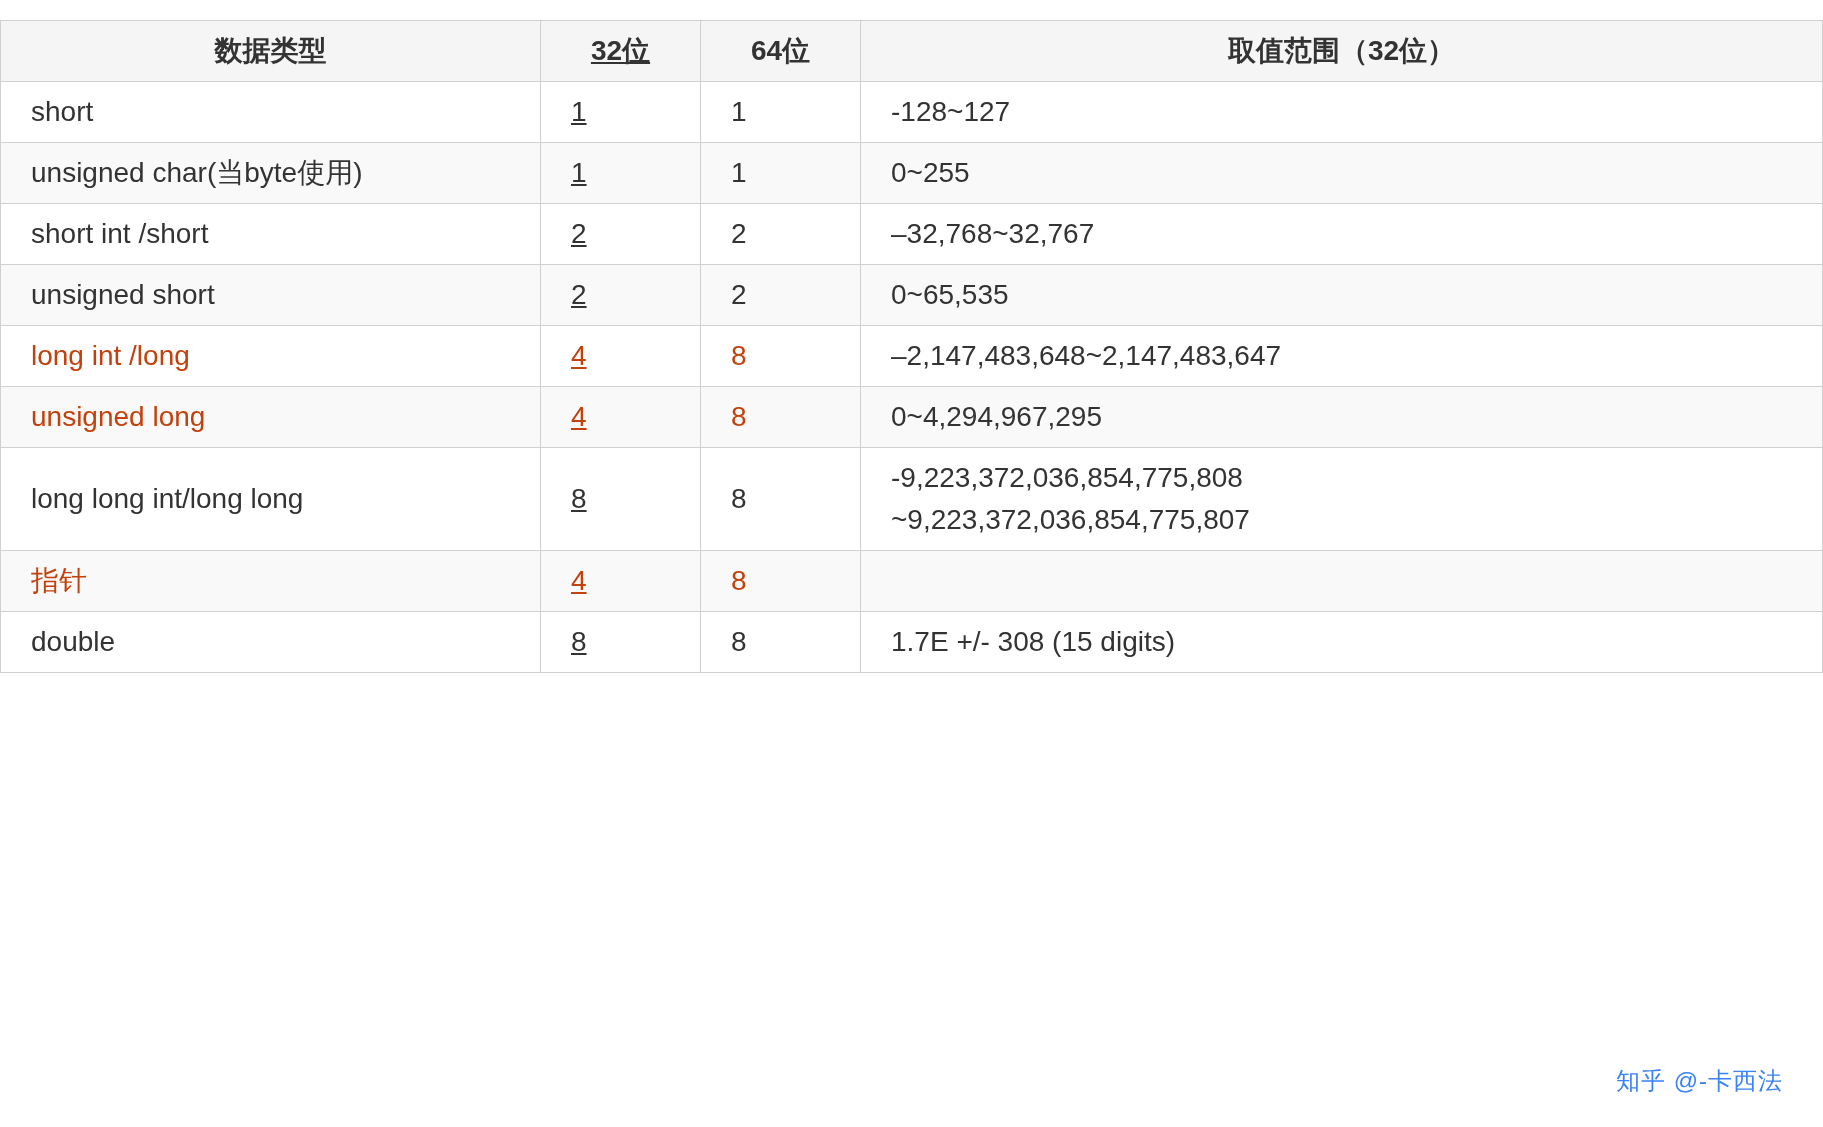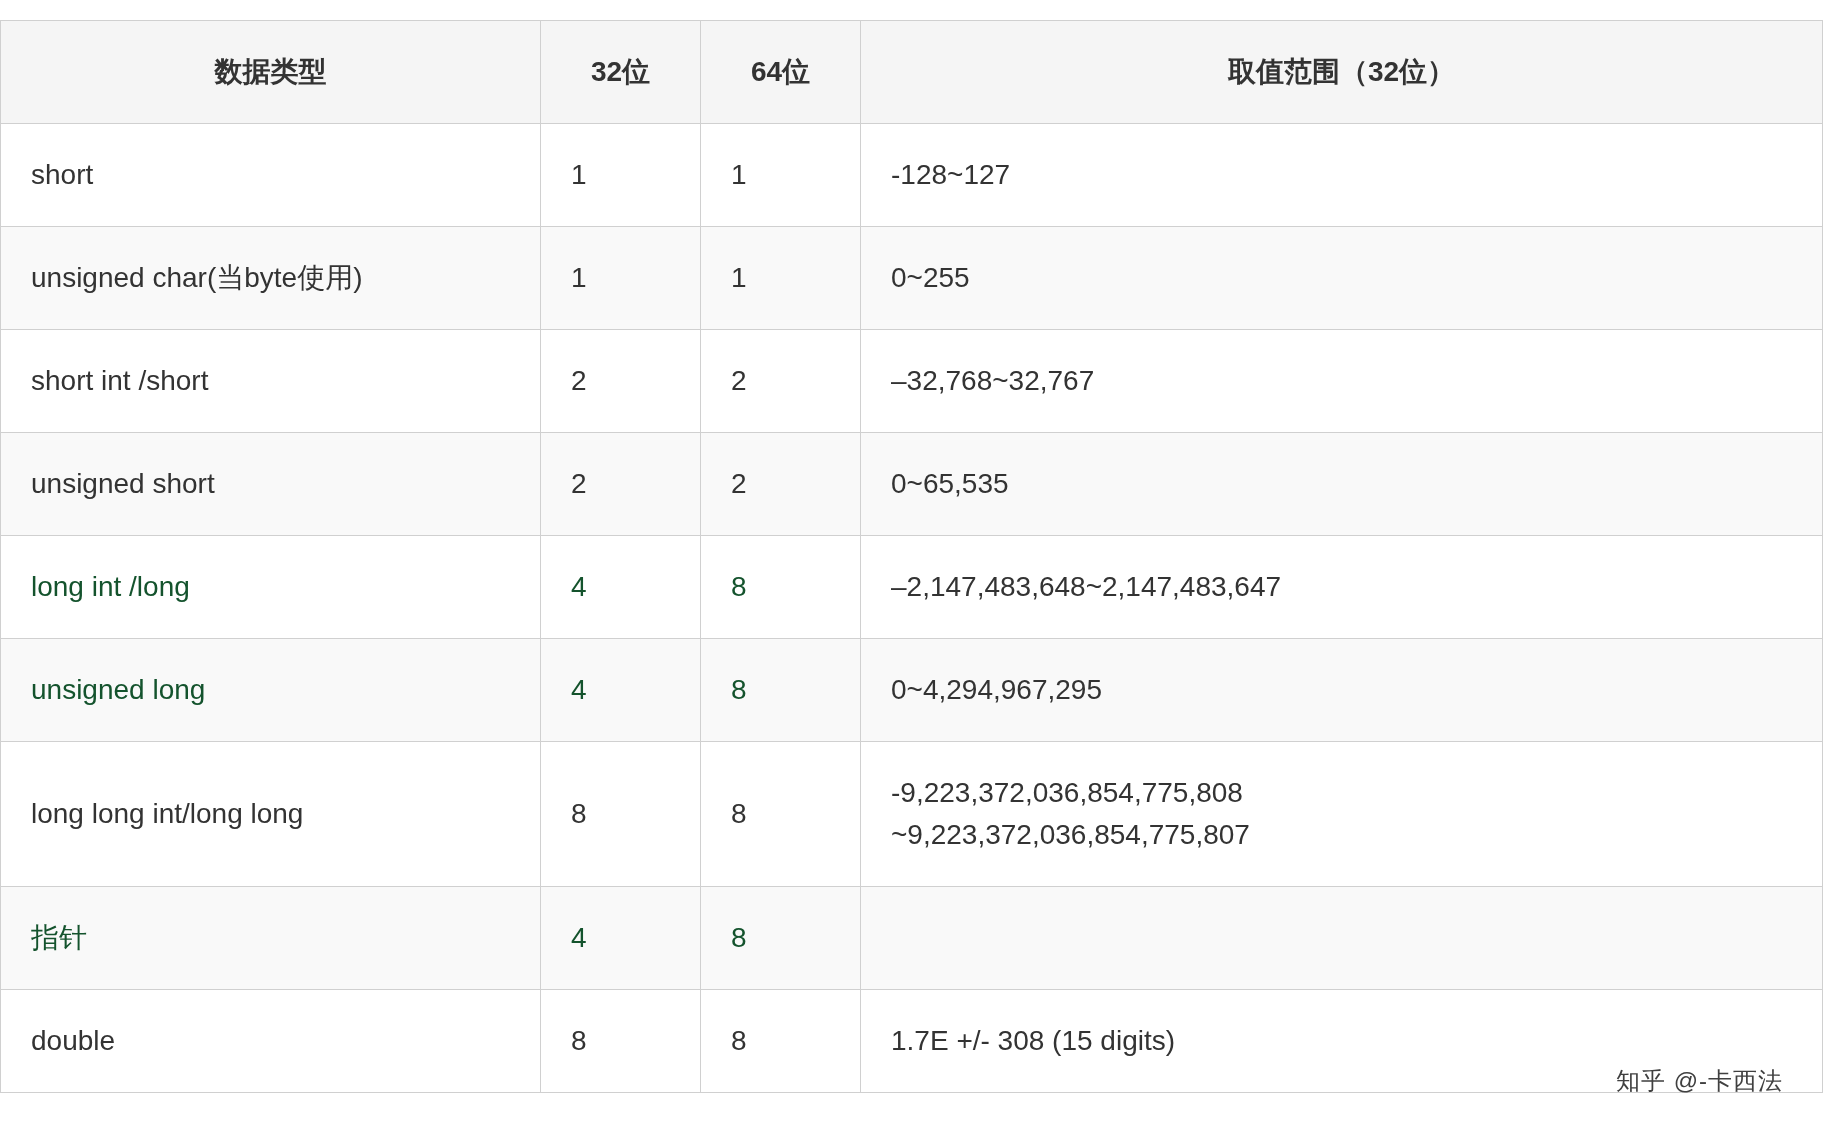--- a/index.html
+++ b/index.html
@@ -23,21 +23,21 @@
     }
 
     table {
       width: 100%;
       border-collapse: collapse;
       border: 1px solid #d0d0d0;
     }
 
     th, td {
       border: 1px solid #d0d0d0;
-      padding: 30px 30px;
+      padding: 9px 30px;
       vertical-align: middle;
       line-height: 1.5;
     }
 
     thead tr {
       background-color: #f5f5f5;
     }
 
     tbody tr:nth-child(odd) {
       background-color: #ffffff;
@@ -46,40 +46,41 @@
     tbody tr:nth-child(even) {
       background-color: #f9f9f9;
     }
 
     .col-type {
       width: 540px;
     }
 
     .col-32 {
       width: 160px;
+      text-decoration: underline;
     }
 
     .col-64 {
       width: 160px;
     }
 
     .col-range {
       width: auto;
     }
 
     .red-text {
-      color: #14532d;
+      color: #c2410c;
     }
 
     .watermark {
       position: fixed;
       bottom: 30px;
       right: 40px;
       font-size: 24px;
-      color: #404040;
+      color: #3b82f6;
       font-weight: 400;
       letter-spacing: 1px;
     }
   </style>
 </head>
 <body>
 
 <div class="table-container">
   <table>
     <thead>

